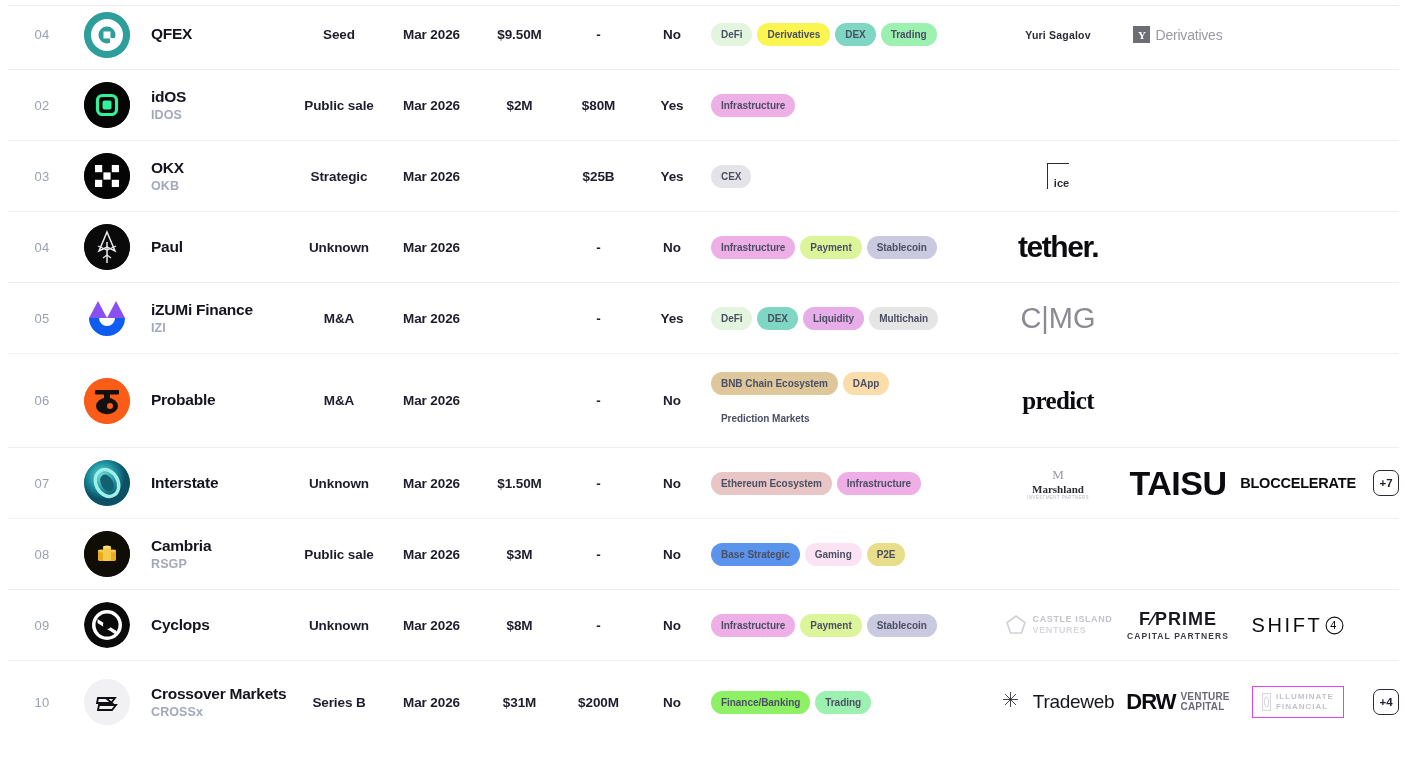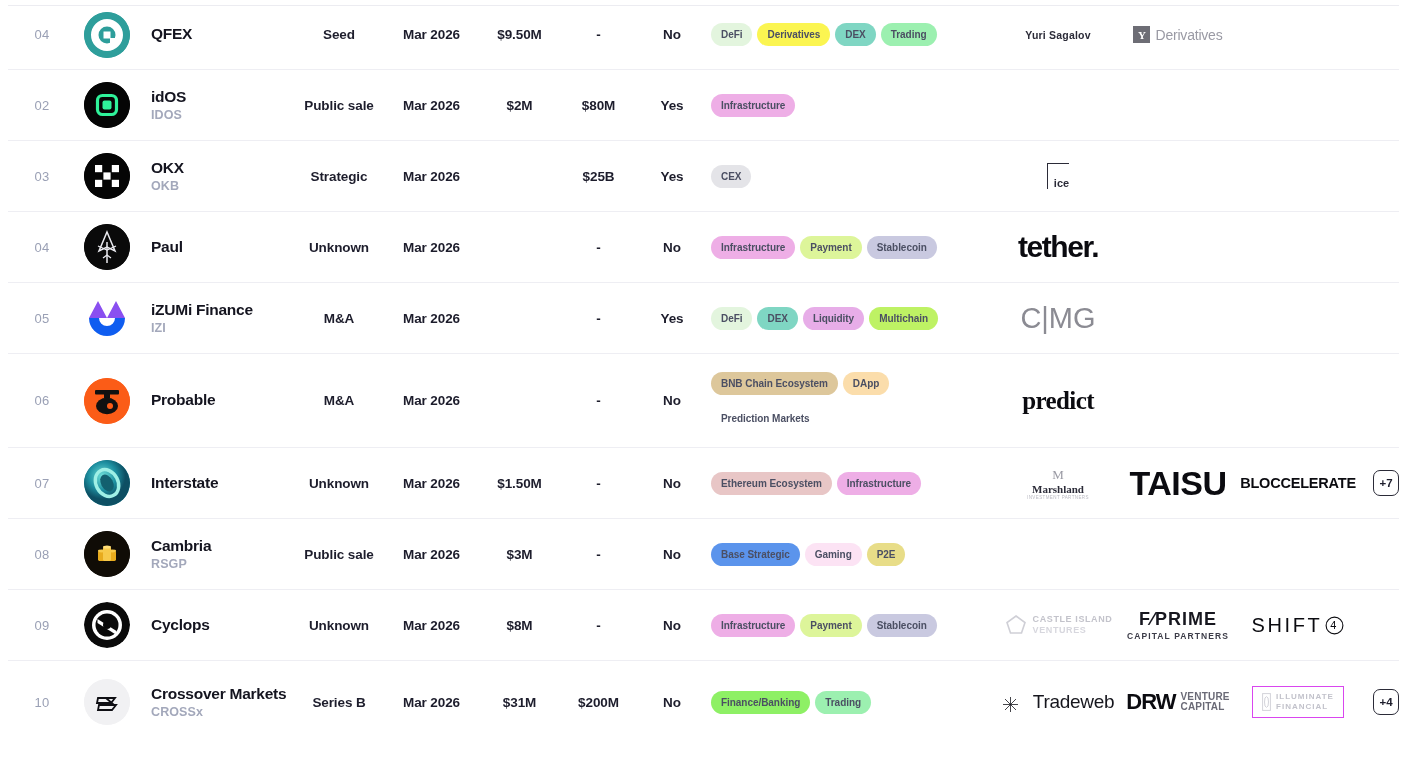--- a/index.html
+++ b/index.html
@@ -339,21 +339,21 @@
         <div class="c-round cell-txt">M&amp;A</div>
         <div class="c-date cell-txt">Mar 2026</div>
         <div class="c-amount cell-txt"></div>
         <div class="c-val cell-txt">-</div>
         <div class="c-token cell-txt">Yes</div>
         <div class="c-tags">
           <div class="tags">
             <span class="tag" style="background:#e3f5de">DeFi</span>
             <span class="tag" style="background:#7fd6c3">DEX</span>
             <span class="tag" style="background:#e7ade8">Liquidity</span>
-            <span class="tag" style="background:#bef264">Multichain</span>
+            <span class="tag" style="background:#e5e5e5">Multichain</span>
           </div>
         </div>
         <div class="c-inv">
           <div class="inv-list">
             <div class="inv">
               <span class="inv-cimg">C|MG</span>
             </div>
           </div>
         </div>
       </div>
@@ -559,21 +559,21 @@
         <div class="c-token cell-txt">No</div>
         <div class="c-tags">
           <div class="tags">
             <span class="tag" style="background:#8ef065">Finance/Banking</span>
             <span class="tag" style="background:#9cf0b0">Trading</span>
           </div>
         </div>
         <div class="c-inv">
           <div class="inv-list">
             <div class="inv">
-              <span style="display:flex;align-items:flex-end;gap:14px">
+              <span style="display:flex;align-items:flex-start;gap:14px">
                 <svg width="17" height="17" viewBox="0 0 17 17">
                   <g stroke="#16161d" stroke-width=".8">
                     <path d="M8.5 1 V16"></path>
                     <path d="M1 8.5 H16"></path>
                     <path d="M3 3 L14 14"></path>
                     <path d="M14 3 L3 14"></path>
                   </g>
                 </svg>
                 <span class="inv-tradeweb">Tradeweb</span>
               </span>

